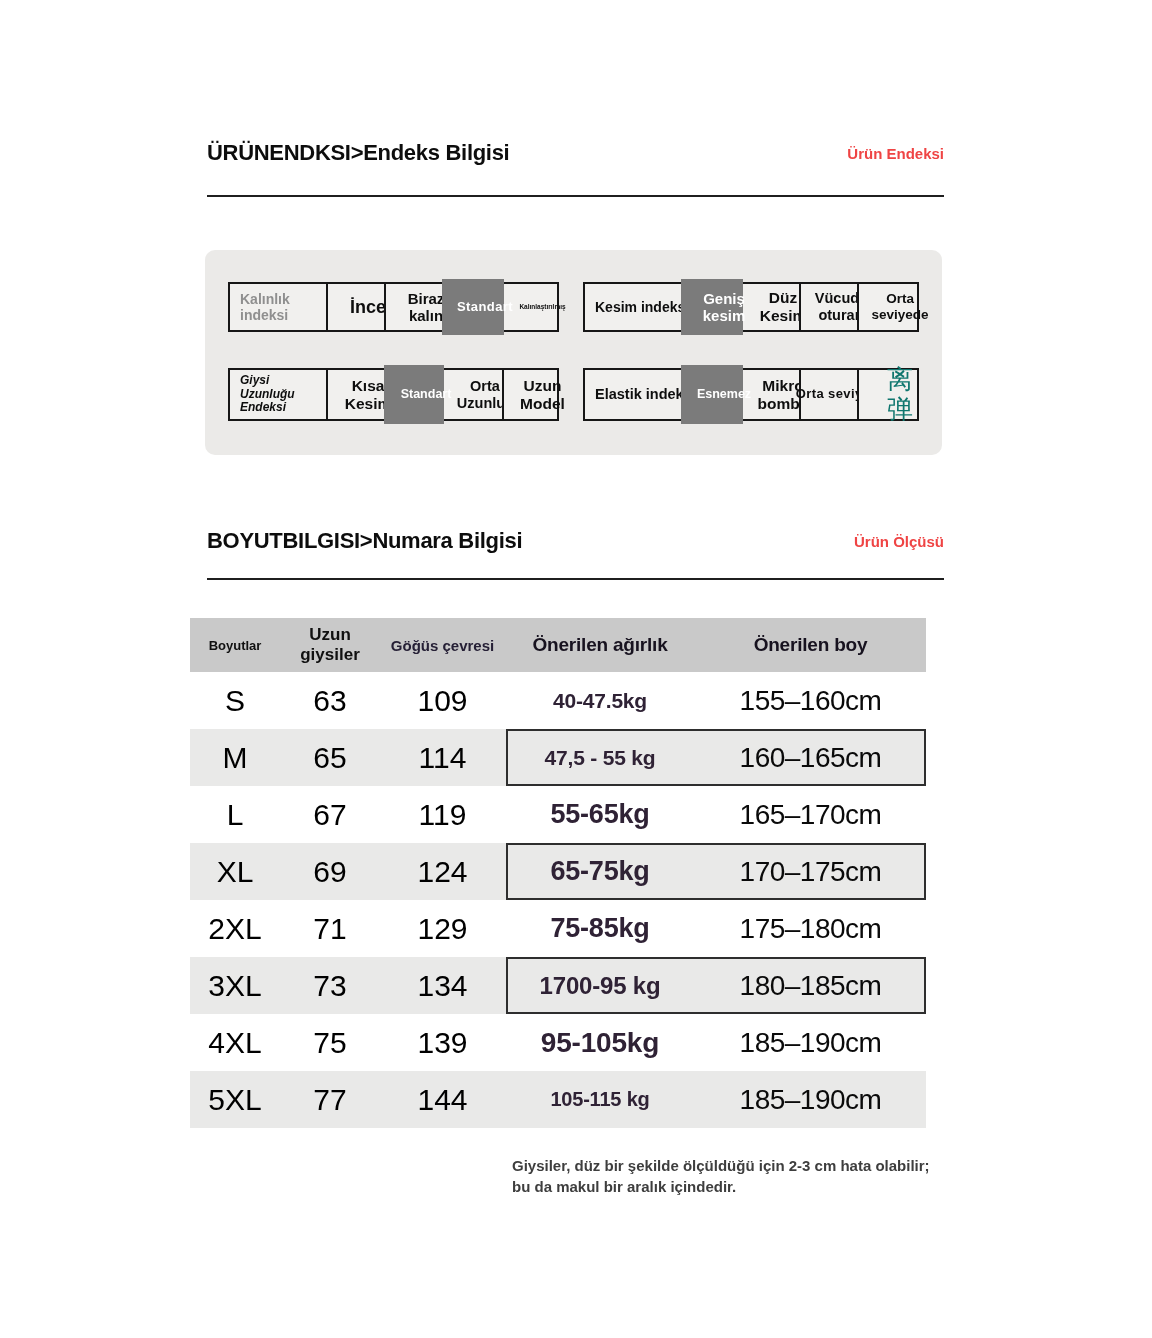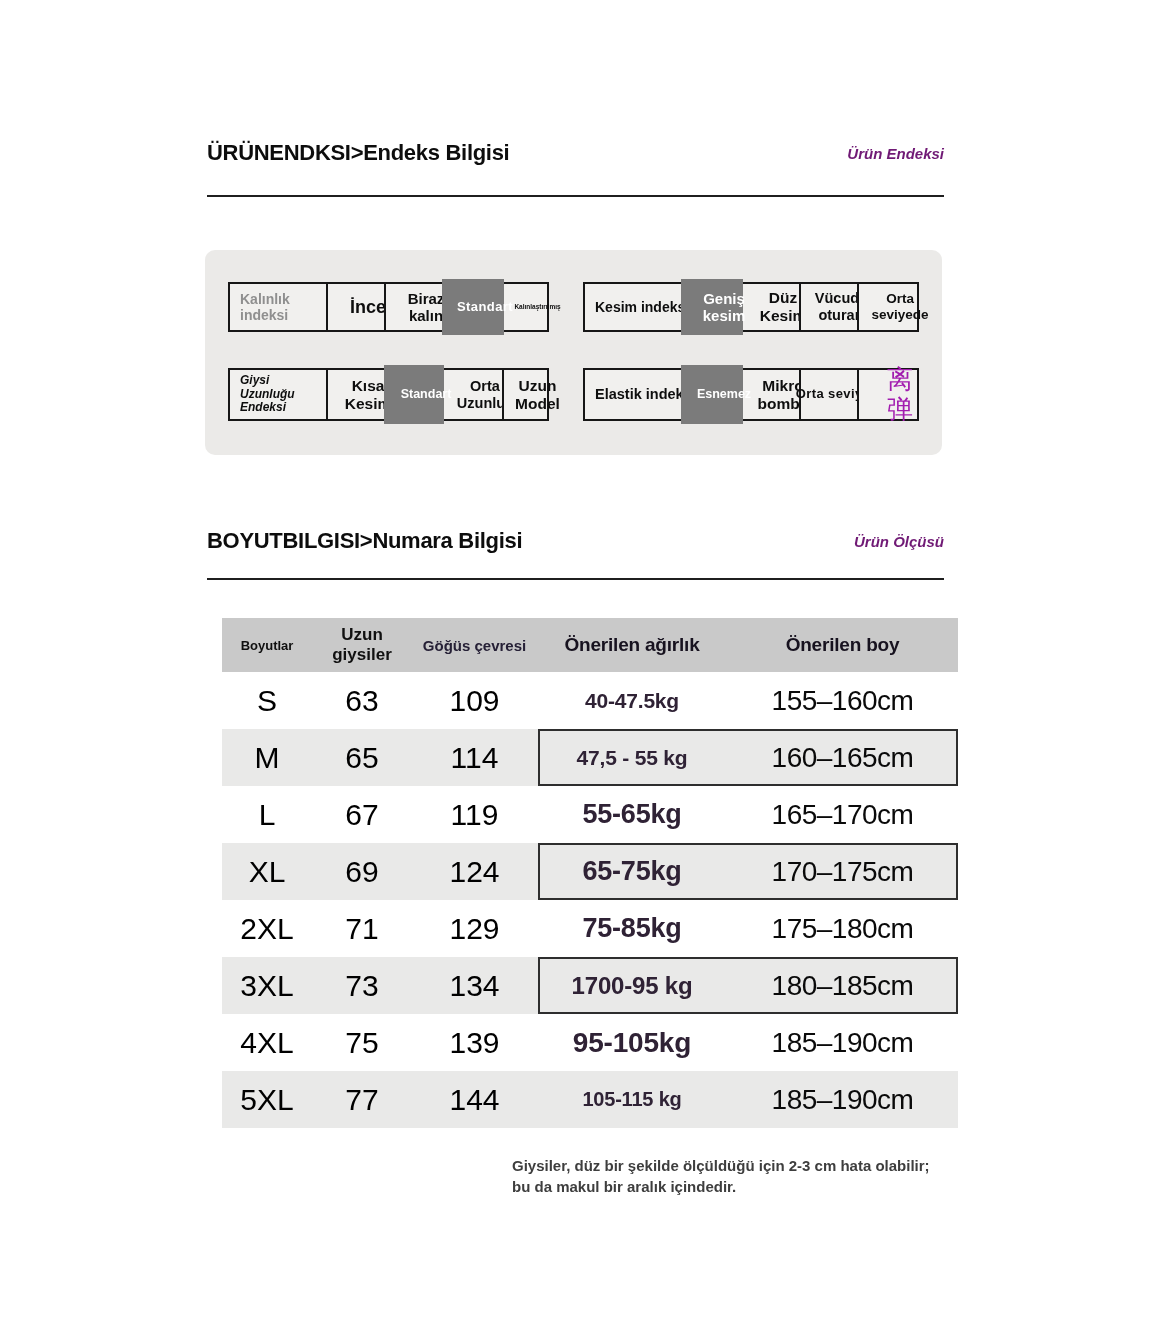--- a/index.html
+++ b/index.html
@@ -4,50 +4,50 @@
 <style>
   html,body{margin:0;padding:0;}
   body{
     width:1152px;height:1338px;position:relative;background:#ffffff;
     font-family:"Liberation Sans","DejaVu Sans",sans-serif;color:#111;
     overflow:hidden;
   }
   
   .sec-header{position:absolute;left:207px;width:737px;}
   .sec-title{font-size:22px;font-weight:800;letter-spacing:-0.3px;color:#0d0d0d;margin:0;}
-  .sec-side{position:absolute;right:0;top:5px;font-size:15px;font-weight:700;color:#701a75;font-style:italic;}
+  .sec-side{position:absolute;right:0;top:5px;font-size:15px;font-weight:700;color:#ef4444;}
   .rule{position:absolute;left:207px;width:737px;border-top:2px solid #1f1f1f;height:0;}
 
   
   .panel{position:absolute;left:205px;top:250px;width:737px;height:205px;
          background:#ebeae8;border-radius:10px;}
   .itable{position:absolute;display:flex;align-items:stretch;}
   .cell{box-sizing:border-box;border:2px solid #161616;background:#f1f0ee;
         display:flex;align-items:center;justify-content:center;text-align:center;
         font-weight:700;line-height:1.15;color:#0e0e0e;padding-left:24px;}
   .cell + .cell{margin-left:-2px;}
   .cell.hl{border:none;background:#7b7b7b;color:#ffffff;position:relative;z-index:2;
            margin-top:-3px;margin-bottom:-3px;}
   .cell.lab{justify-content:flex-start;text-align:left;padding-left:10px;}
-  .w100{width:100px;} .w60{width:60px;} .w62{width:62px;} .w57{width:47px;}
+  .w100{width:100px;} .w60{width:60px;} .w62{width:62px;} .w57{width:57px;}
   .t1{left:23px;top:32px;height:50px;}
   .t2{left:378px;top:32px;height:50px;}
   .t3{left:23px;top:118px;height:53px;}
   .t4{left:378px;top:118px;height:53px;}
   .lab-gray{color:#8f8f8f;font-size:14px;}
   .fs18{font-size:18px;} .fs155{font-size:15.5px;} .fs15{font-size:15px;}
   .fs145{font-size:14.5px;} .fs14{font-size:14px;} .fs135{font-size:13.5px;}
   .fs13{font-size:13px;letter-spacing:.4px;} .fs125{font-size:12.5px;}
   .fs12{font-size:12px;font-style:italic;}
   .tiny{font-size:6.5px;letter-spacing:0;}
   .nowrap{white-space:nowrap;}
-  .cjk{font-size:26px;font-weight:400;color:#a21caf;overflow:visible;}
-
-  
-  .stable{position:absolute;left:222px;top:618px;width:736px;}
+  .cjk{font-size:26px;font-weight:400;color:#0f766e;overflow:visible;}
+
+  
+  .stable{position:absolute;left:190px;top:618px;width:736px;}
   .srow{display:grid;grid-template-columns:90px 100px 125px 190px 231px;
         align-items:center;justify-items:center;height:57px;position:relative;}
   .srow.head{height:54px;background:#c9c9c9;}
   .srow.shade{background:#e9e9e8;}
   .rowbox{position:absolute;left:316px;right:0;top:0;bottom:0;
           border:2px solid #2e2e2e;pointer-events:none;}
   .h-small{font-size:13px;font-weight:700;color:#101010;}
   .h-med{font-size:17px;font-weight:700;color:#101010;line-height:1.15;text-align:center;width:70px;}
   .h-chest{font-size:15px;font-weight:700;color:#262036;}
   .h-big{font-size:19px;font-weight:800;color:#17121f;letter-spacing:-0.2px;}

